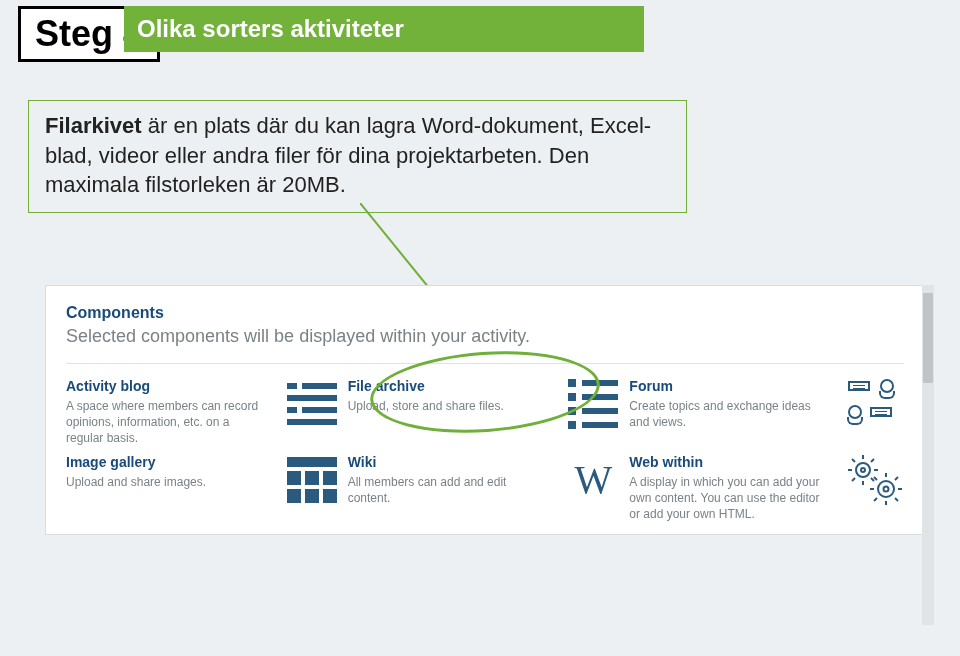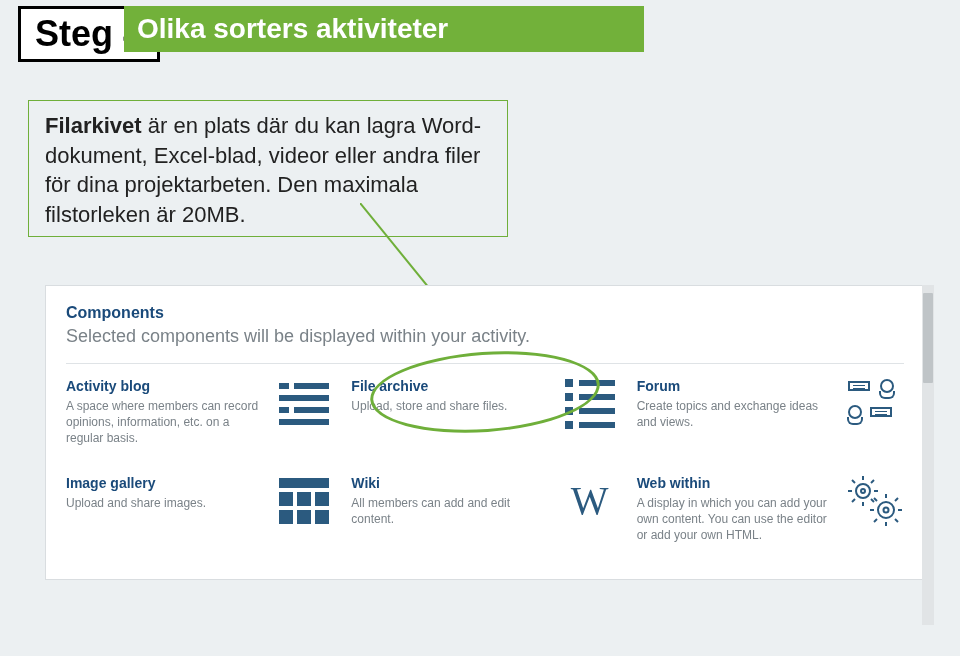--- a/index.html
+++ b/index.html
@@ -26,33 +26,33 @@
   .title-bar {
     position: absolute;
     top: 6px; left: 124px;
     width: 520px;
     height: 46px;
     background: #72b13a;
     border: 1px solid #72b13a;
     display: flex;
     align-items: center;
     padding-left: 12px;
-    font-size: 28px;
+    font-size: 24px;
     font-weight: 700;
     color: #fff;
   }
 
   
   .callout {
     position: absolute;
     top: 100px;
     left: 28px;
-    width: 480px;
+    width: 659px;
     border: 1px solid #6faf3a;
-    padding: 10px 16px 6px 16px;
+    padding: 10px 16px 12px 16px;
     font-size: 22px;
     color: #222;
     line-height: 1.35;
     background: transparent;
   }
   .callout b { font-weight: 700; }
 
   
   .pointer-line {
     position: absolute;
@@ -64,21 +64,21 @@
   }
 
   
   .panel {
     position: absolute;
     top: 285px;
     left: 45px;
     width: 880px;
     background: #fff;
     border: 1px solid #d9dde0;
-    padding: 18px 20px 36px 20px;
+    padding: 18px 20px 12px 20px;
   }
   .panel-scroll {
     position: absolute;
     top: 285px;
     right: 26px;
     width: 12px;
     height: 340px;
     background: #e1e4e6;
   }
   .panel-scroll .thumb {
@@ -104,20 +104,21 @@
     height: 1px;
     background: #dfe3e6;
     margin: 16px 0 14px 0;
   }
 
   .grid {
     display: grid;
     grid-template-columns: repeat(3, 1fr);
     column-gap: 18px;
     row-gap: 28px;
+    gap: 7px;
   }
   .tile {
     display: flex;
     gap: 14px;
     align-items: flex-start;
   }
   .tile-text { flex: 1; }
   .tile-title {
     font-size: 14px;
     font-weight: 700;

